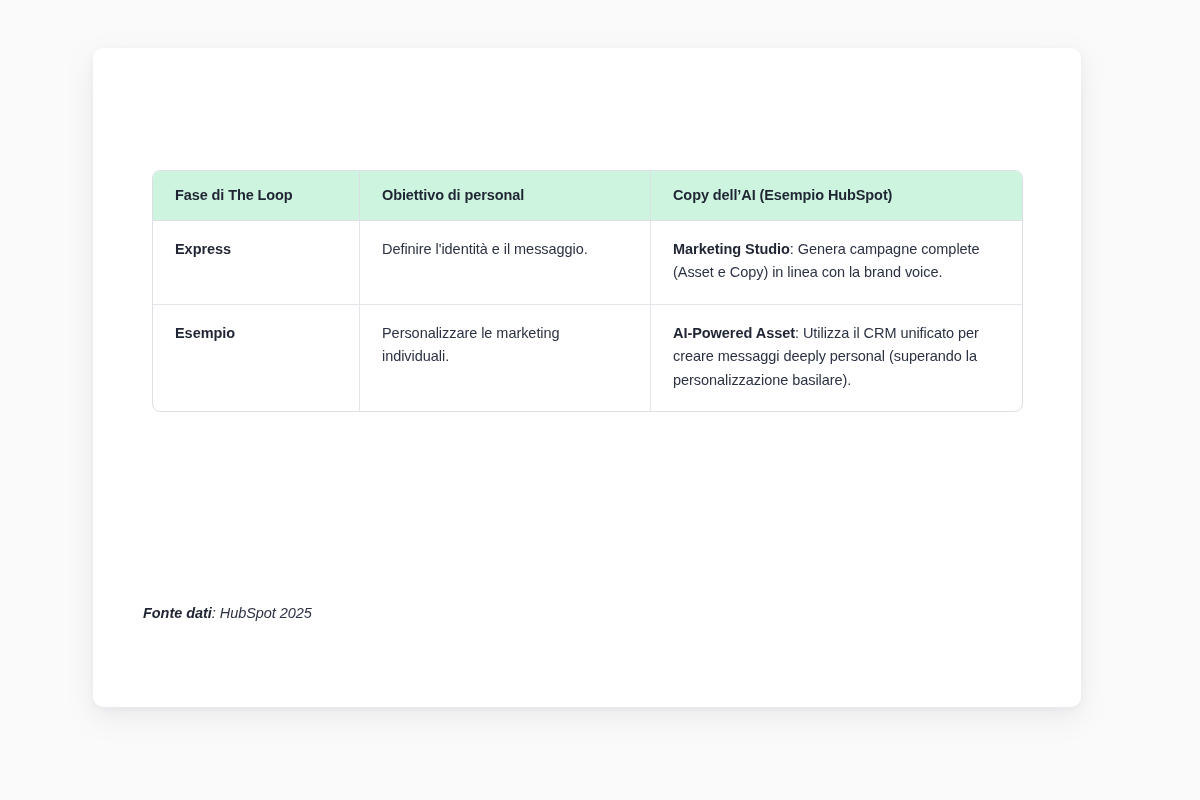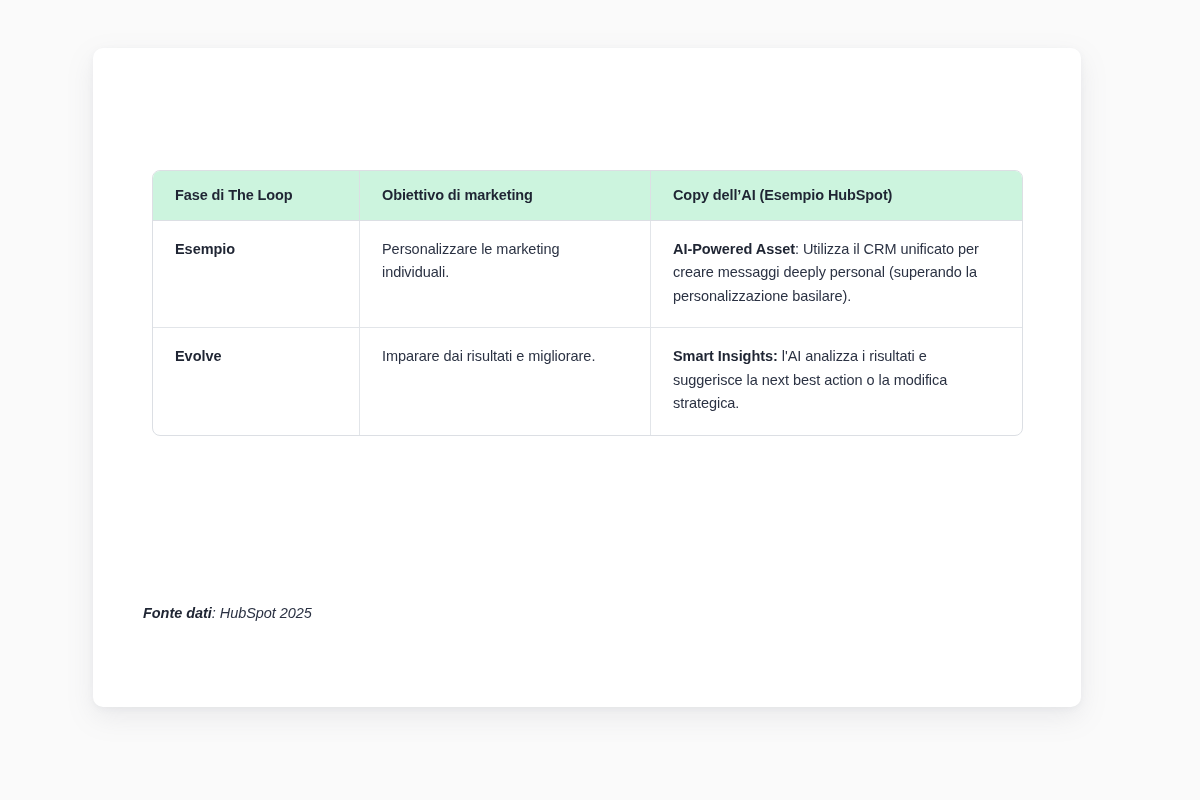--- a/index.html
+++ b/index.html
@@ -118,39 +118,39 @@
     <div class="table-wrap">
       <table class="loop-table">
         <colgroup>
           <col class="c1">
             <col class="c2">
             <col class="c3">
         </colgroup>
         <thead>
           <tr>
             <th>Fase di The Loop</th>
-            <th>Obiettivo di marketing</th>
+            <th>Obiettivo di personal</th>
             <th>Copy dell’AI (Esempio HubSpot)</th>
           </tr>
         </thead>
         <tbody>
 
+          <tr>
+            <td class="phase">Express</td>
+            <td class="goal">Definire l'identità e il messaggio.</td>
+            <td class="role"><b>Marketing Studio</b><span>: </span><span>Genera campagne complete (Asset e Copy) in linea con la brand voice.</span></td>
+          </tr>
 
           <tr>
             <td class="phase">Esempio</td>
             <td class="goal">Personalizzare le marketing individuali.</td>
             <td class="role"><b>AI-Powered Asset</b><span>: </span><span>Utilizza il CRM unificato per creare messaggi deeply personal (superando la personalizzazione basilare).</span></td>
           </tr>
 
 
-          <tr>
-            <td class="phase">Evolve</td>
-            <td class="goal">Imparare dai risultati e migliorare.</td>
-            <td class="role"><b>Smart Insights:</b><span> </span><span>l'AI analizza i risultati e suggerisce la next best action o la modifica strategica.</span></td>
-          </tr>
 
         </tbody>
       </table>
     </div>
 
     <div class="source"><b>Fonte dati</b><span>: </span><span>HubSpot 2025</span></div>
 
   </div>
 </div>
 

